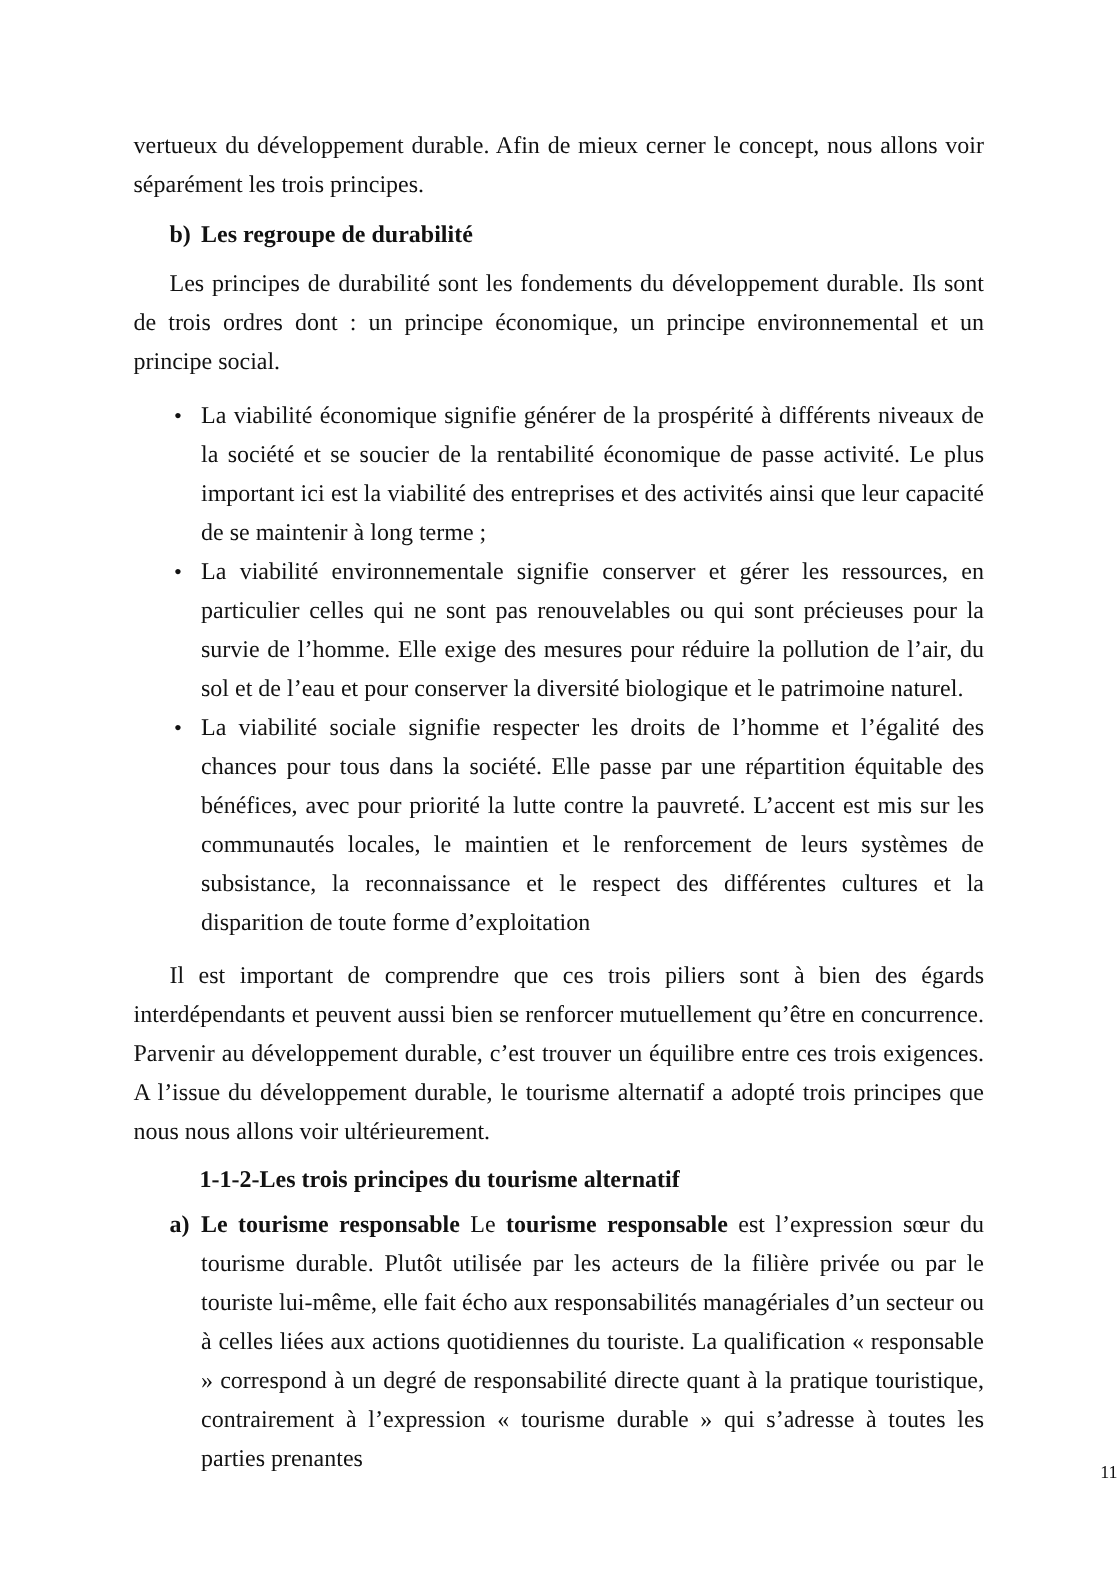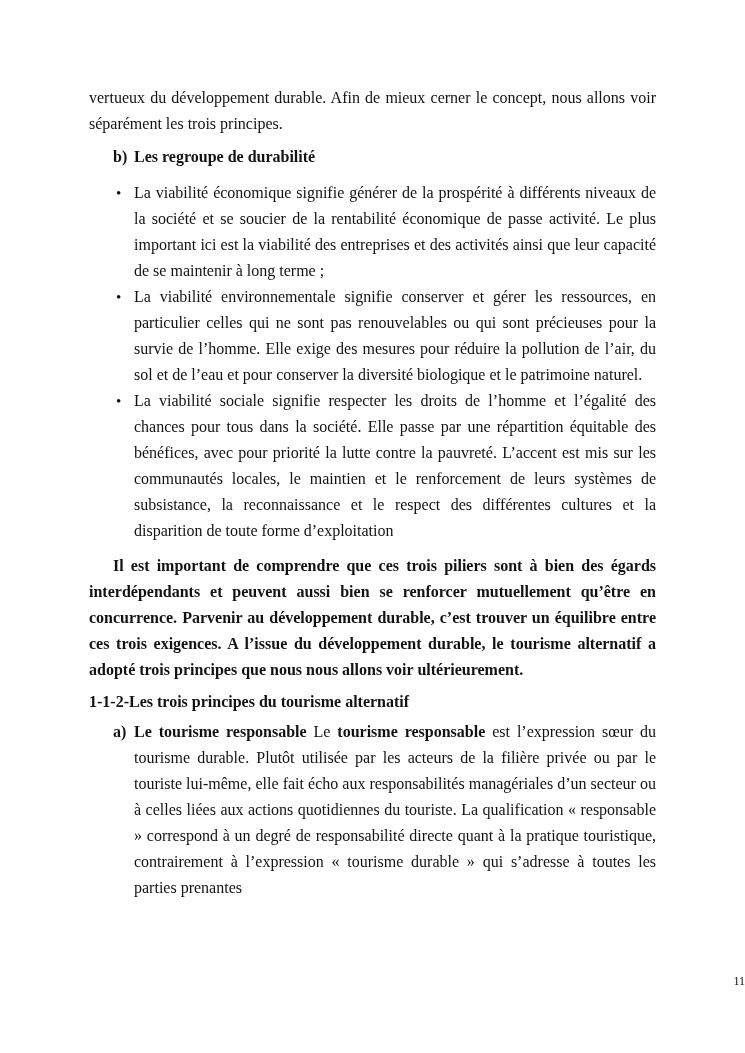--- a/index.html
+++ b/index.html
@@ -22,30 +22,30 @@
     font-size: 16px;
     line-height: 26px;
     text-align: justify;
   }
   .indent { text-indent: 24px; }
   .tab-indent { text-indent: 45px; }
   .mt4 { margin-top: 4px; }
   .mt6 { margin-top: 6px; }
   .mt7 { margin-top: 7px; }
   .mt8 { margin-top: 8px; }
-  .mt9 { margin-top: 9px; font-weight: bold; }
+  .mt9 { margin-top: 9px; }
   .mt10 { margin-top: 10px; }
   .heading-item {
     position: relative;
     padding-left: 45px;
     font-weight: bold;
     text-align: left;
   }
   .heading-item .marker { position: absolute; left: 24px; top: 0; }
-  .section-heading { font-weight: bold; text-align: left; }
+  .section-heading { font-weight: bold; text-align: left; margin-left: 44px; }
   .bullet-item { position: relative; padding-left: 45px; }
   .bullet-marker {
     position: absolute;
     left: 27px;
     top: 0;
     font-size: 15px;
   }
   .alpha-item { position: relative; padding-left: 45px; }
   .alpha-item .marker { position: absolute; left: 24px; top: 0; font-weight: bold; }
   .alpha-item b { font-weight: bold; margin-top: 45px; }
@@ -64,20 +64,21 @@
 
 <div class="page">
 
   <p class="para">vertueux du développement durable. Afin de mieux cerner le concept, nous allons voir séparément les trois principes.</p>
 
   <div class="heading-item mt7">
     <span class="marker">b)</span>
     <span>Les regroupe de durabilité</span>
   </div>
 
+  <p class="para indent mt7">Les principes de durabilité sont les fondements du développement durable. Ils sont de trois ordres dont : un principe économique, un principe environnemental et un principe social.</p>
 
   <div class="bullet-list mt10">
 
     <div class="bullet-item">
       <span class="bullet-marker">•</span>
       <span>La viabilité économique signifie générer de la prospérité à différents niveaux de la société et se soucier de la rentabilité économique de passe activité. Le plus important ici est la viabilité des entreprises et des activités ainsi que leur capacité de se maintenir à long terme ;</span>
     </div>
 
     <div class="bullet-item">
       <span class="bullet-marker">•</span>

